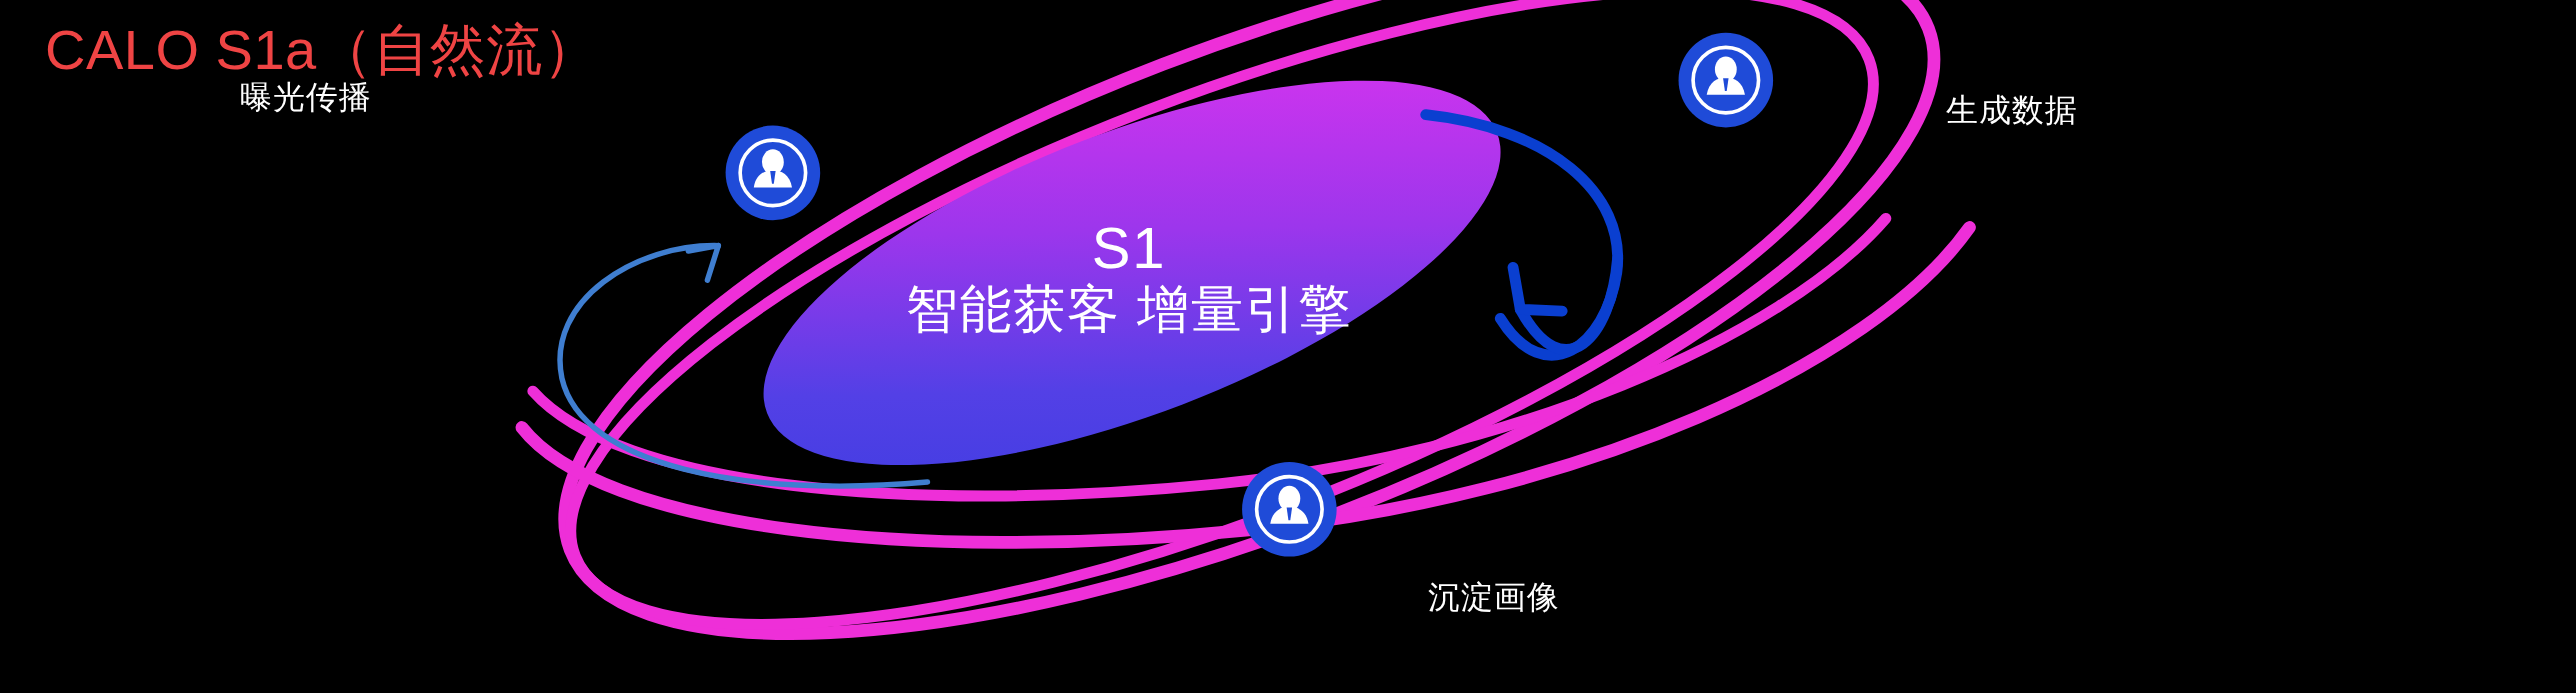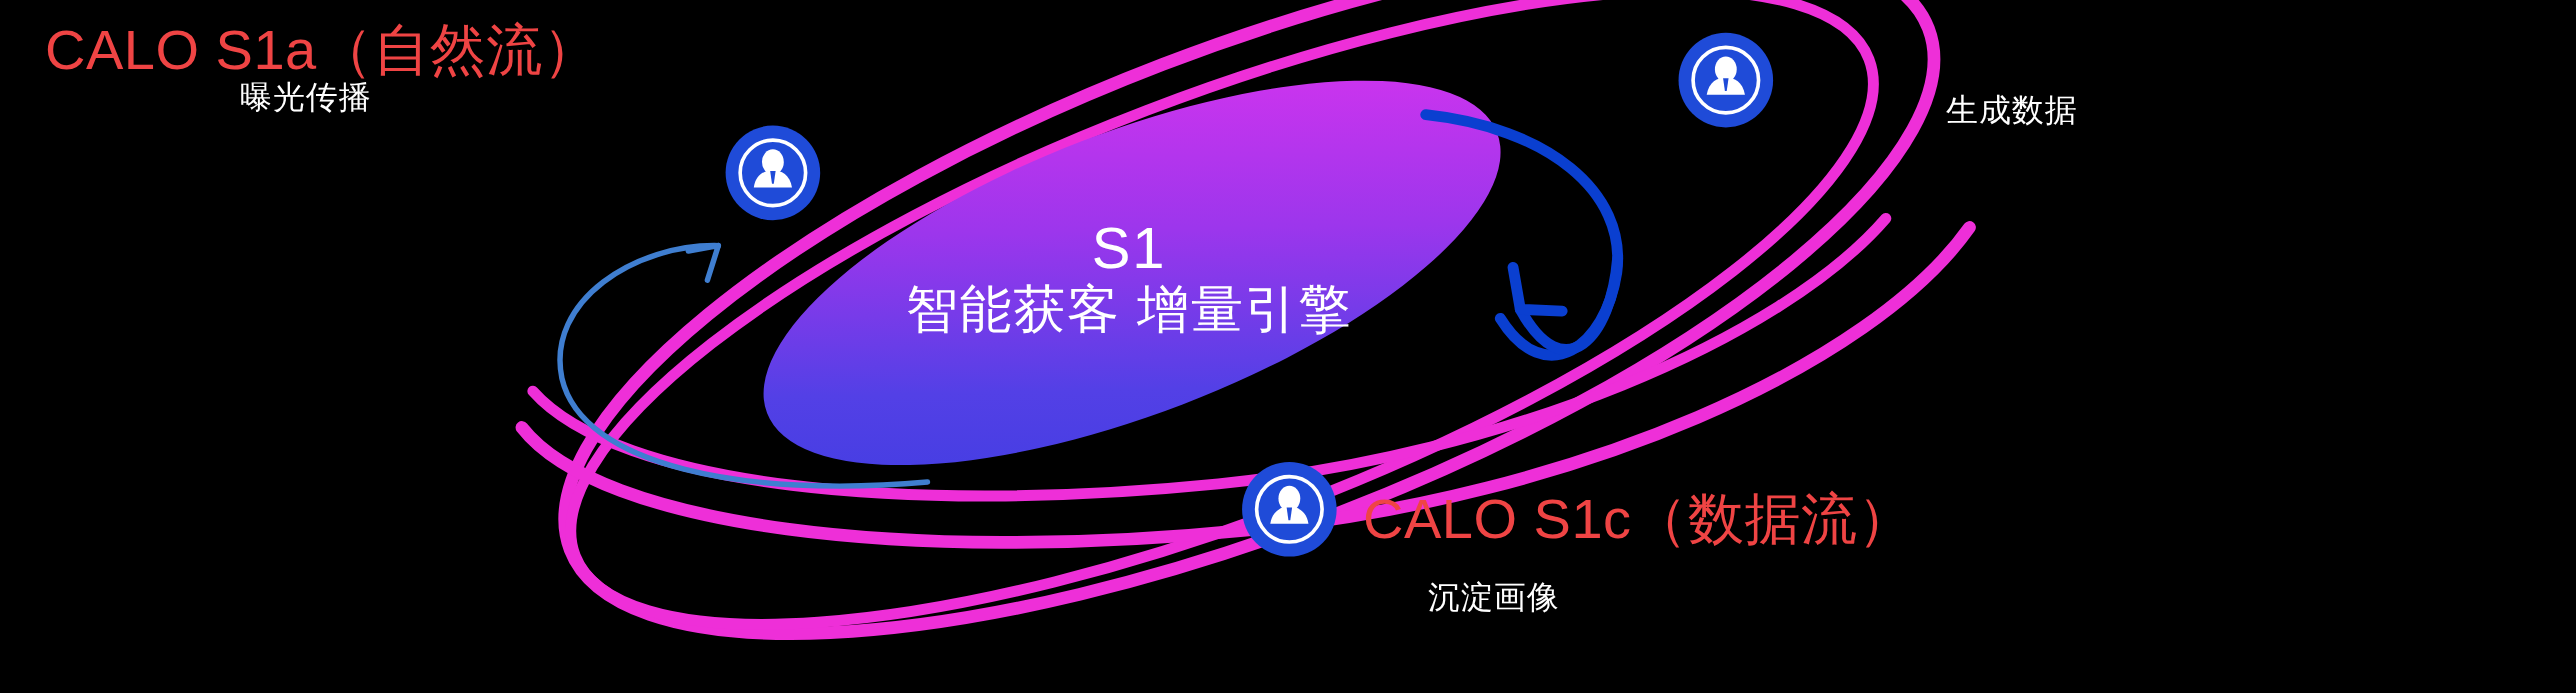--- a/index.html
+++ b/index.html
@@ -167,18 +167,17 @@
   <div class="label-layer">
 
     <div class="core-text" id="core-main">S1</div>
     <div class="core-text" id="core-sub">智能获客  增量引擎</div>
 
     <div class="node-title" id="title-s1a">CALO S1a（自然流）</div>
     <div class="node-sub" id="sub-s1a">曝光传播</div>
 
     <div class="node-sub" id="sub-s1b">生成数据</div>
 
-    <div class="node-title" id="title-s1c">CALO S1c（数据流）</div>
     <div class="node-sub" id="sub-s1c">沉淀画像</div>
   </div>
 
 </div>
 
 
 </body></html>

